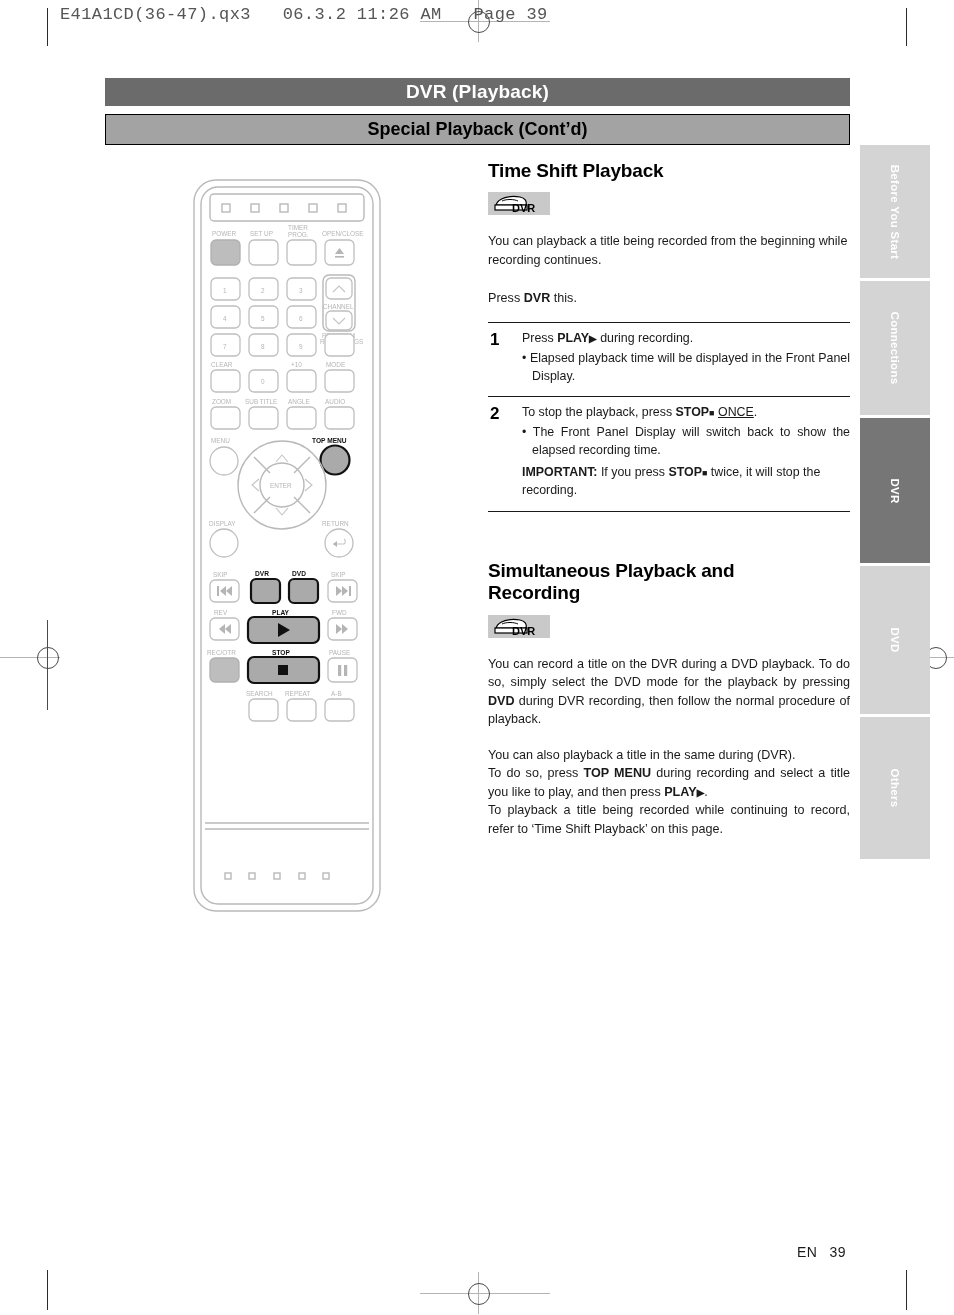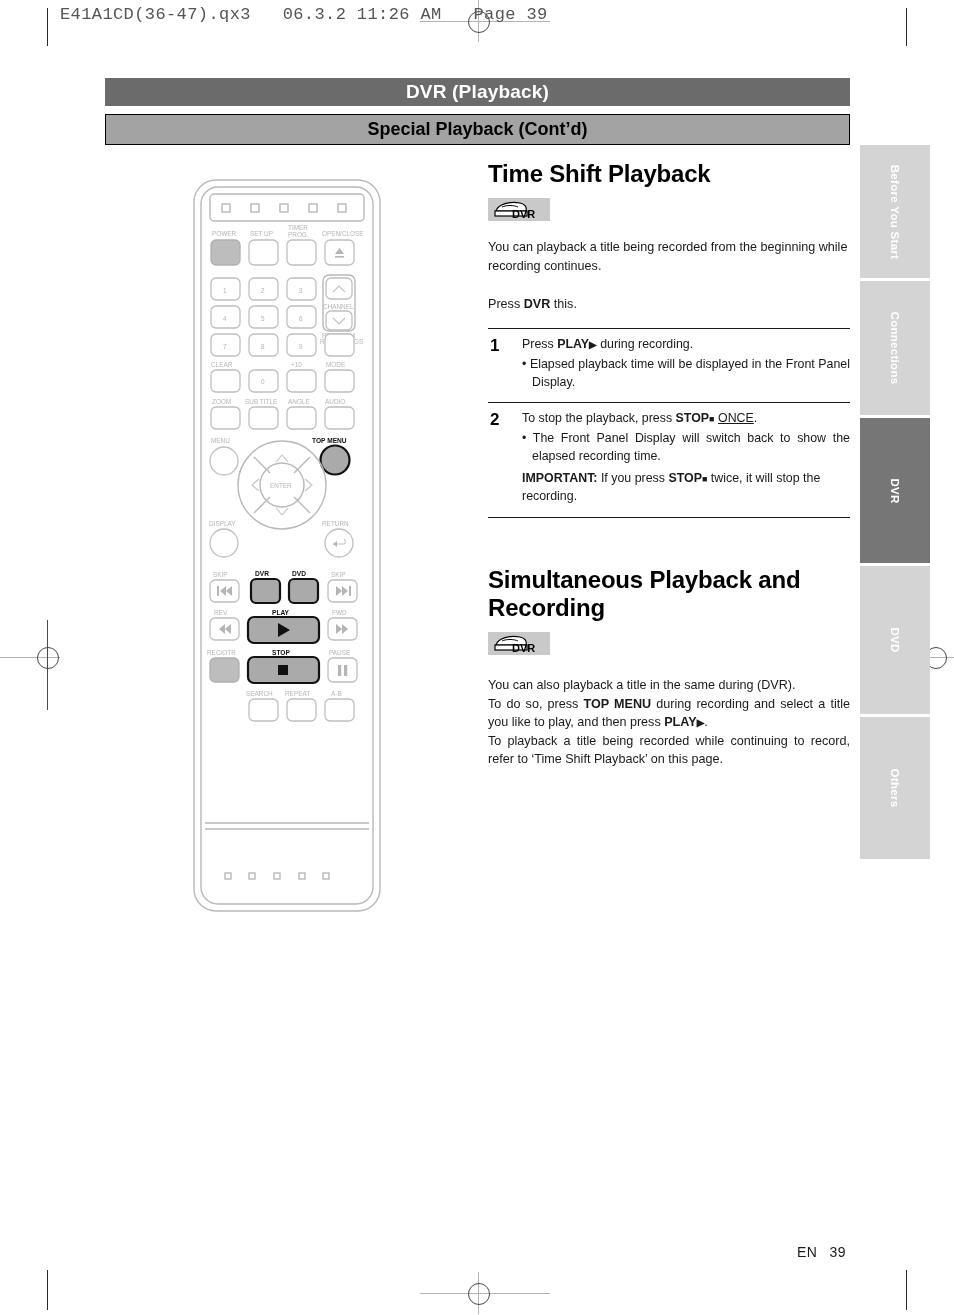--- a/index.html
+++ b/index.html
@@ -98,21 +98,21 @@
 
   
   .col-text {
     position: absolute;
     left: 488px;
     top: 160px;
     width: 362px;
   }
   h2.sec-title {
     margin: 0;
-    font-size: 24px;
+    font-size: 19px;
     font-weight: bold;
     letter-spacing: -0.2px;
     color: #000000;
     line-height: 1.18;
   }
   .dvr-badge {
     display: inline-block;
     margin-top: 10px;
     width: 62px;
     height: 23px;
@@ -465,20 +465,23 @@
   <div class="dvr-badge">
     <svg width="62" height="23" viewBox="0 0 62 23" xmlns="http://www.w3.org/2000/svg">
       <rect x="0" y="0" width="62" height="23" fill="#c9c9c9"></rect>
       <path d="M8 13 C10 6, 22 3, 32 5 C37 6, 39 9, 38 13 Z" fill="#ffffff" stroke="#000000" stroke-width="1.2"></path>
       <path d="M14 9 C18 7, 26 7, 30 9" fill="none" stroke="#000000" stroke-width="1"></path>
       <rect x="7" y="13" width="32" height="5" fill="#ffffff" stroke="#000000" stroke-width="1.2"></rect>
       <text x="24" y="20" font-family="Liberation Sans, sans-serif" font-size="11" font-weight="bold" fill="#000000">DVR</text>
     </svg>
   </div>
 
+  <p class="body just">
+    <span>You can record a title on the DVR during a DVD playback. To do so, simply select the DVD mode for the playback by pressing </span><span class="b">DVD</span><span> during DVR recording, then follow the normal procedure of playback.</span>
+  </p>
 
   <p class="body just" style="margin-top:17px;">
     <span>You can also playback a title in the same during (DVR).</span><br>
     <span>To do so, press </span><span class="b">TOP MENU</span><span> during recording and select a title you like to play, and then press  </span><span class="b">PLAY</span><span class="b" style="font-size:10px;">▶</span><span>.</span><br>
     <span>To playback a title being recorded while continuing to record, refer to ‘Time Shift Playback’ on this page.</span>
   </p>
 
 </div>
 
 <div class="footer">

